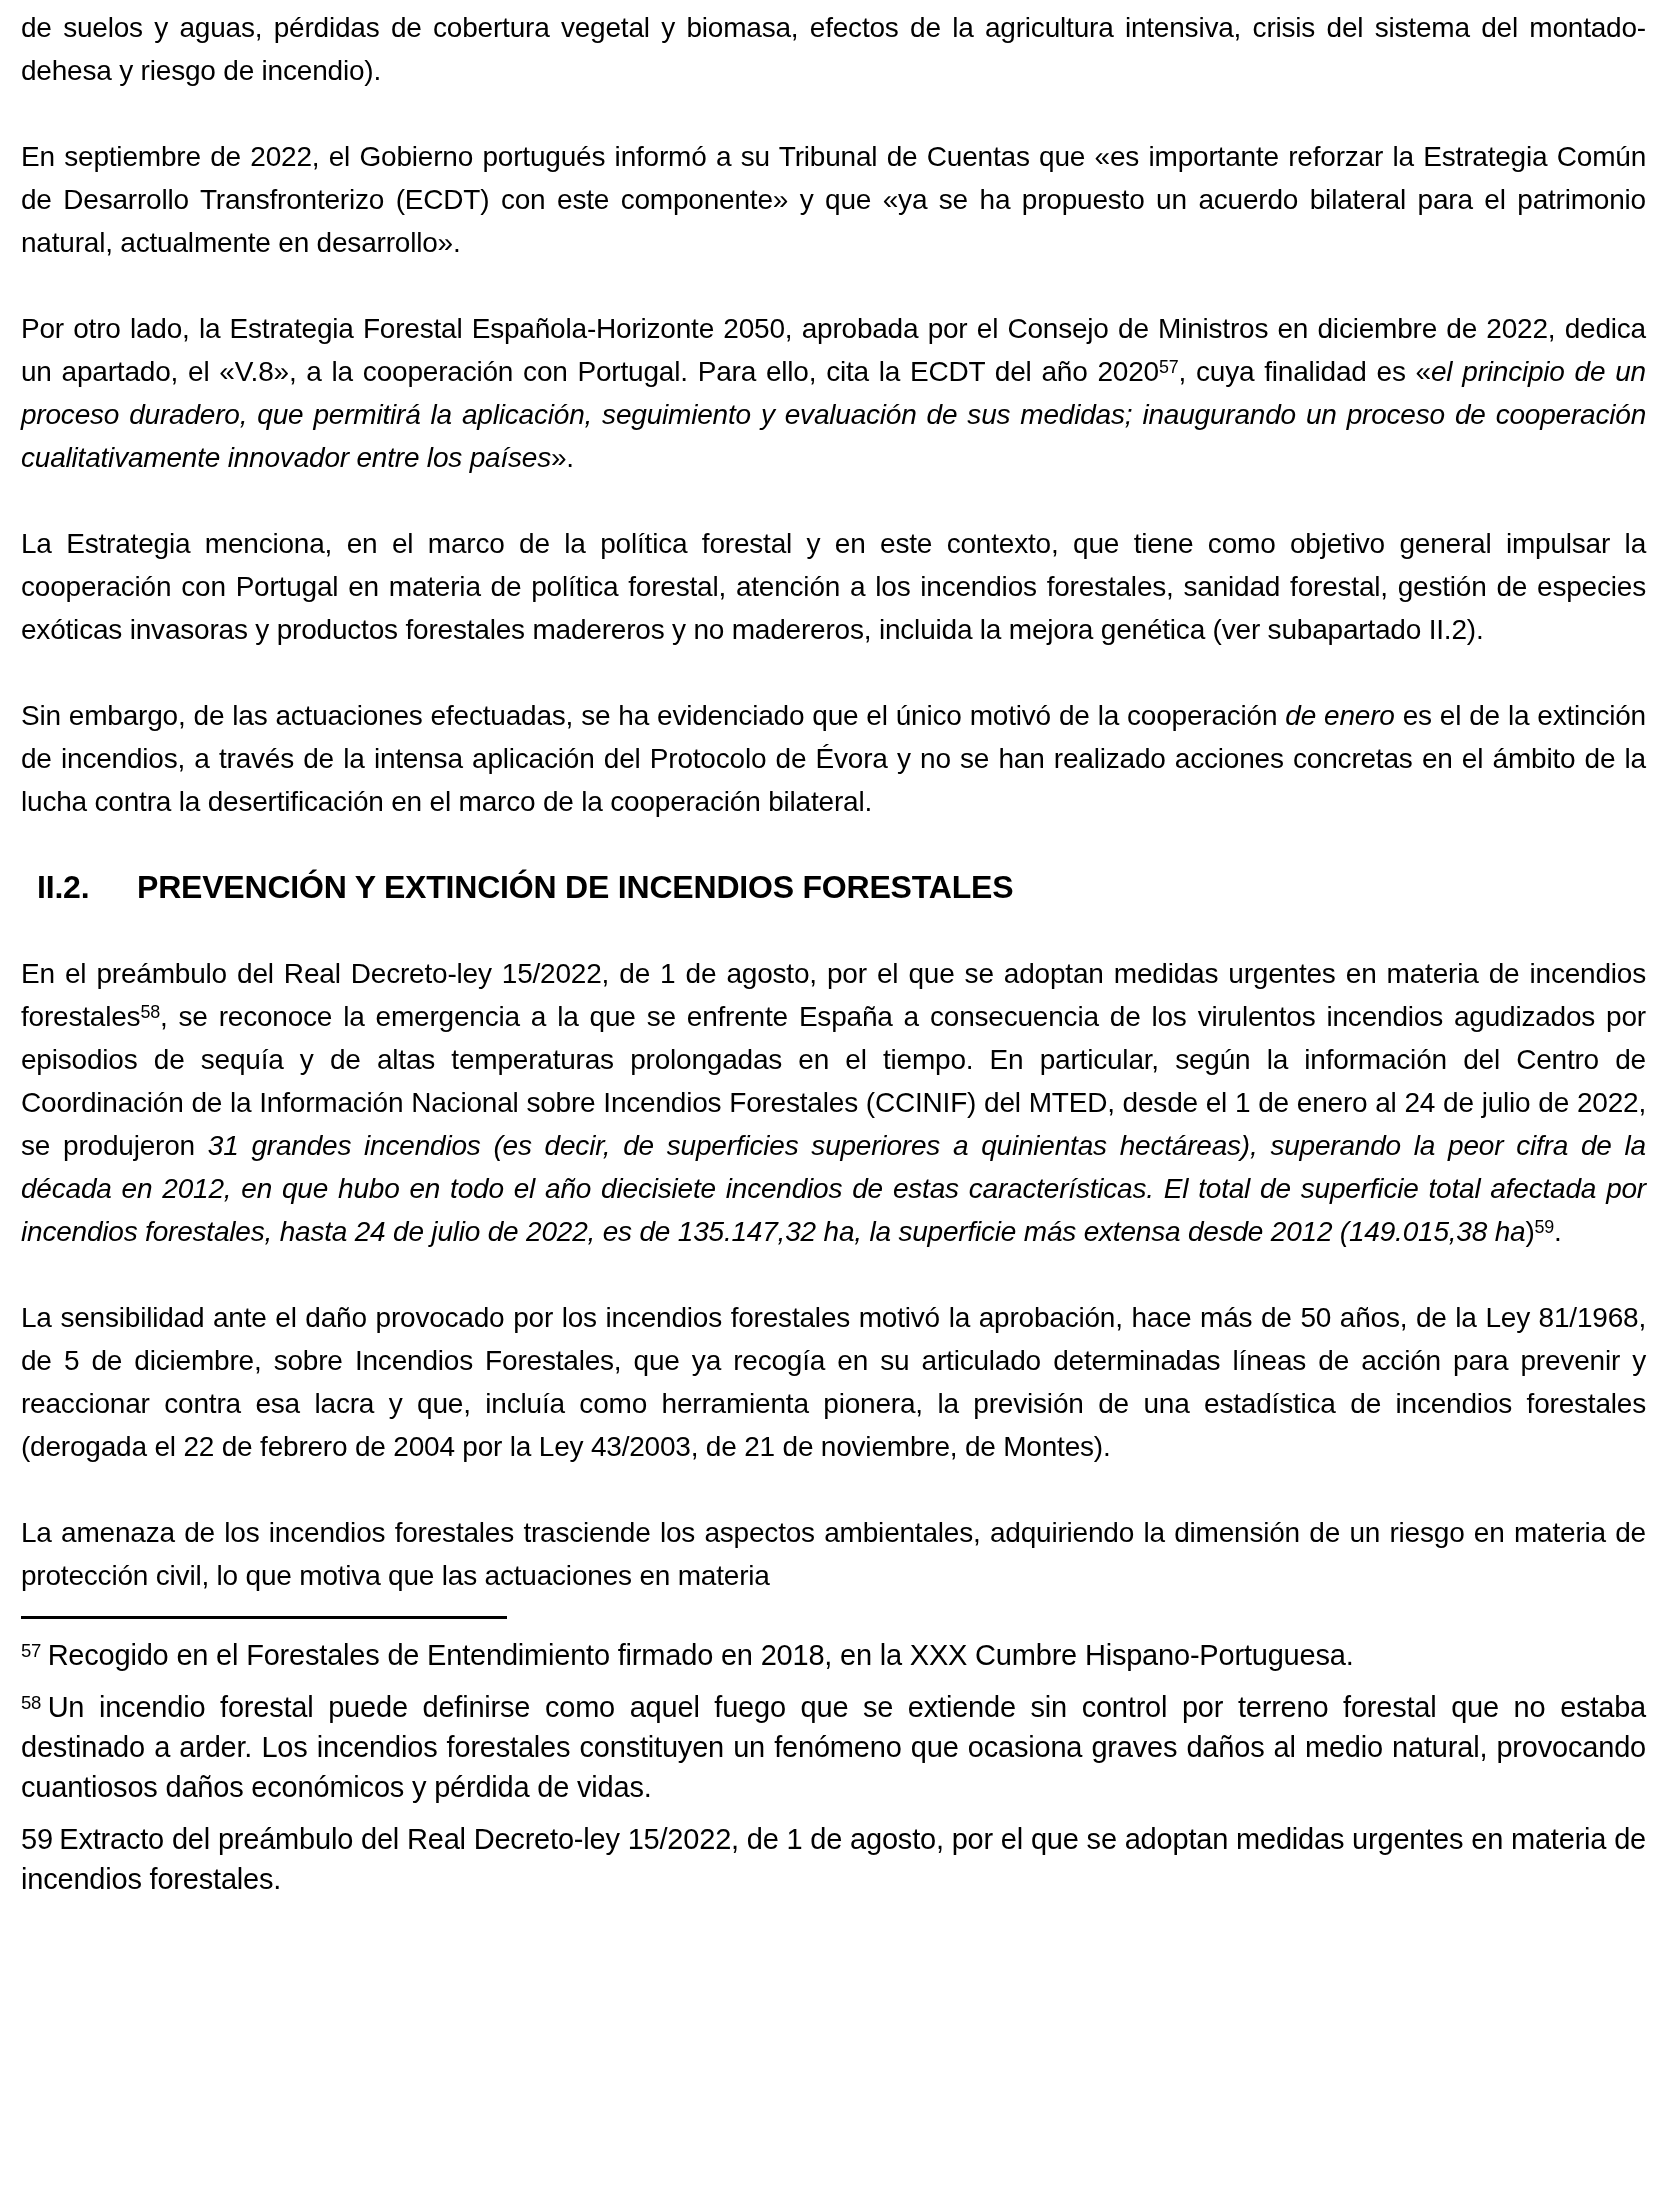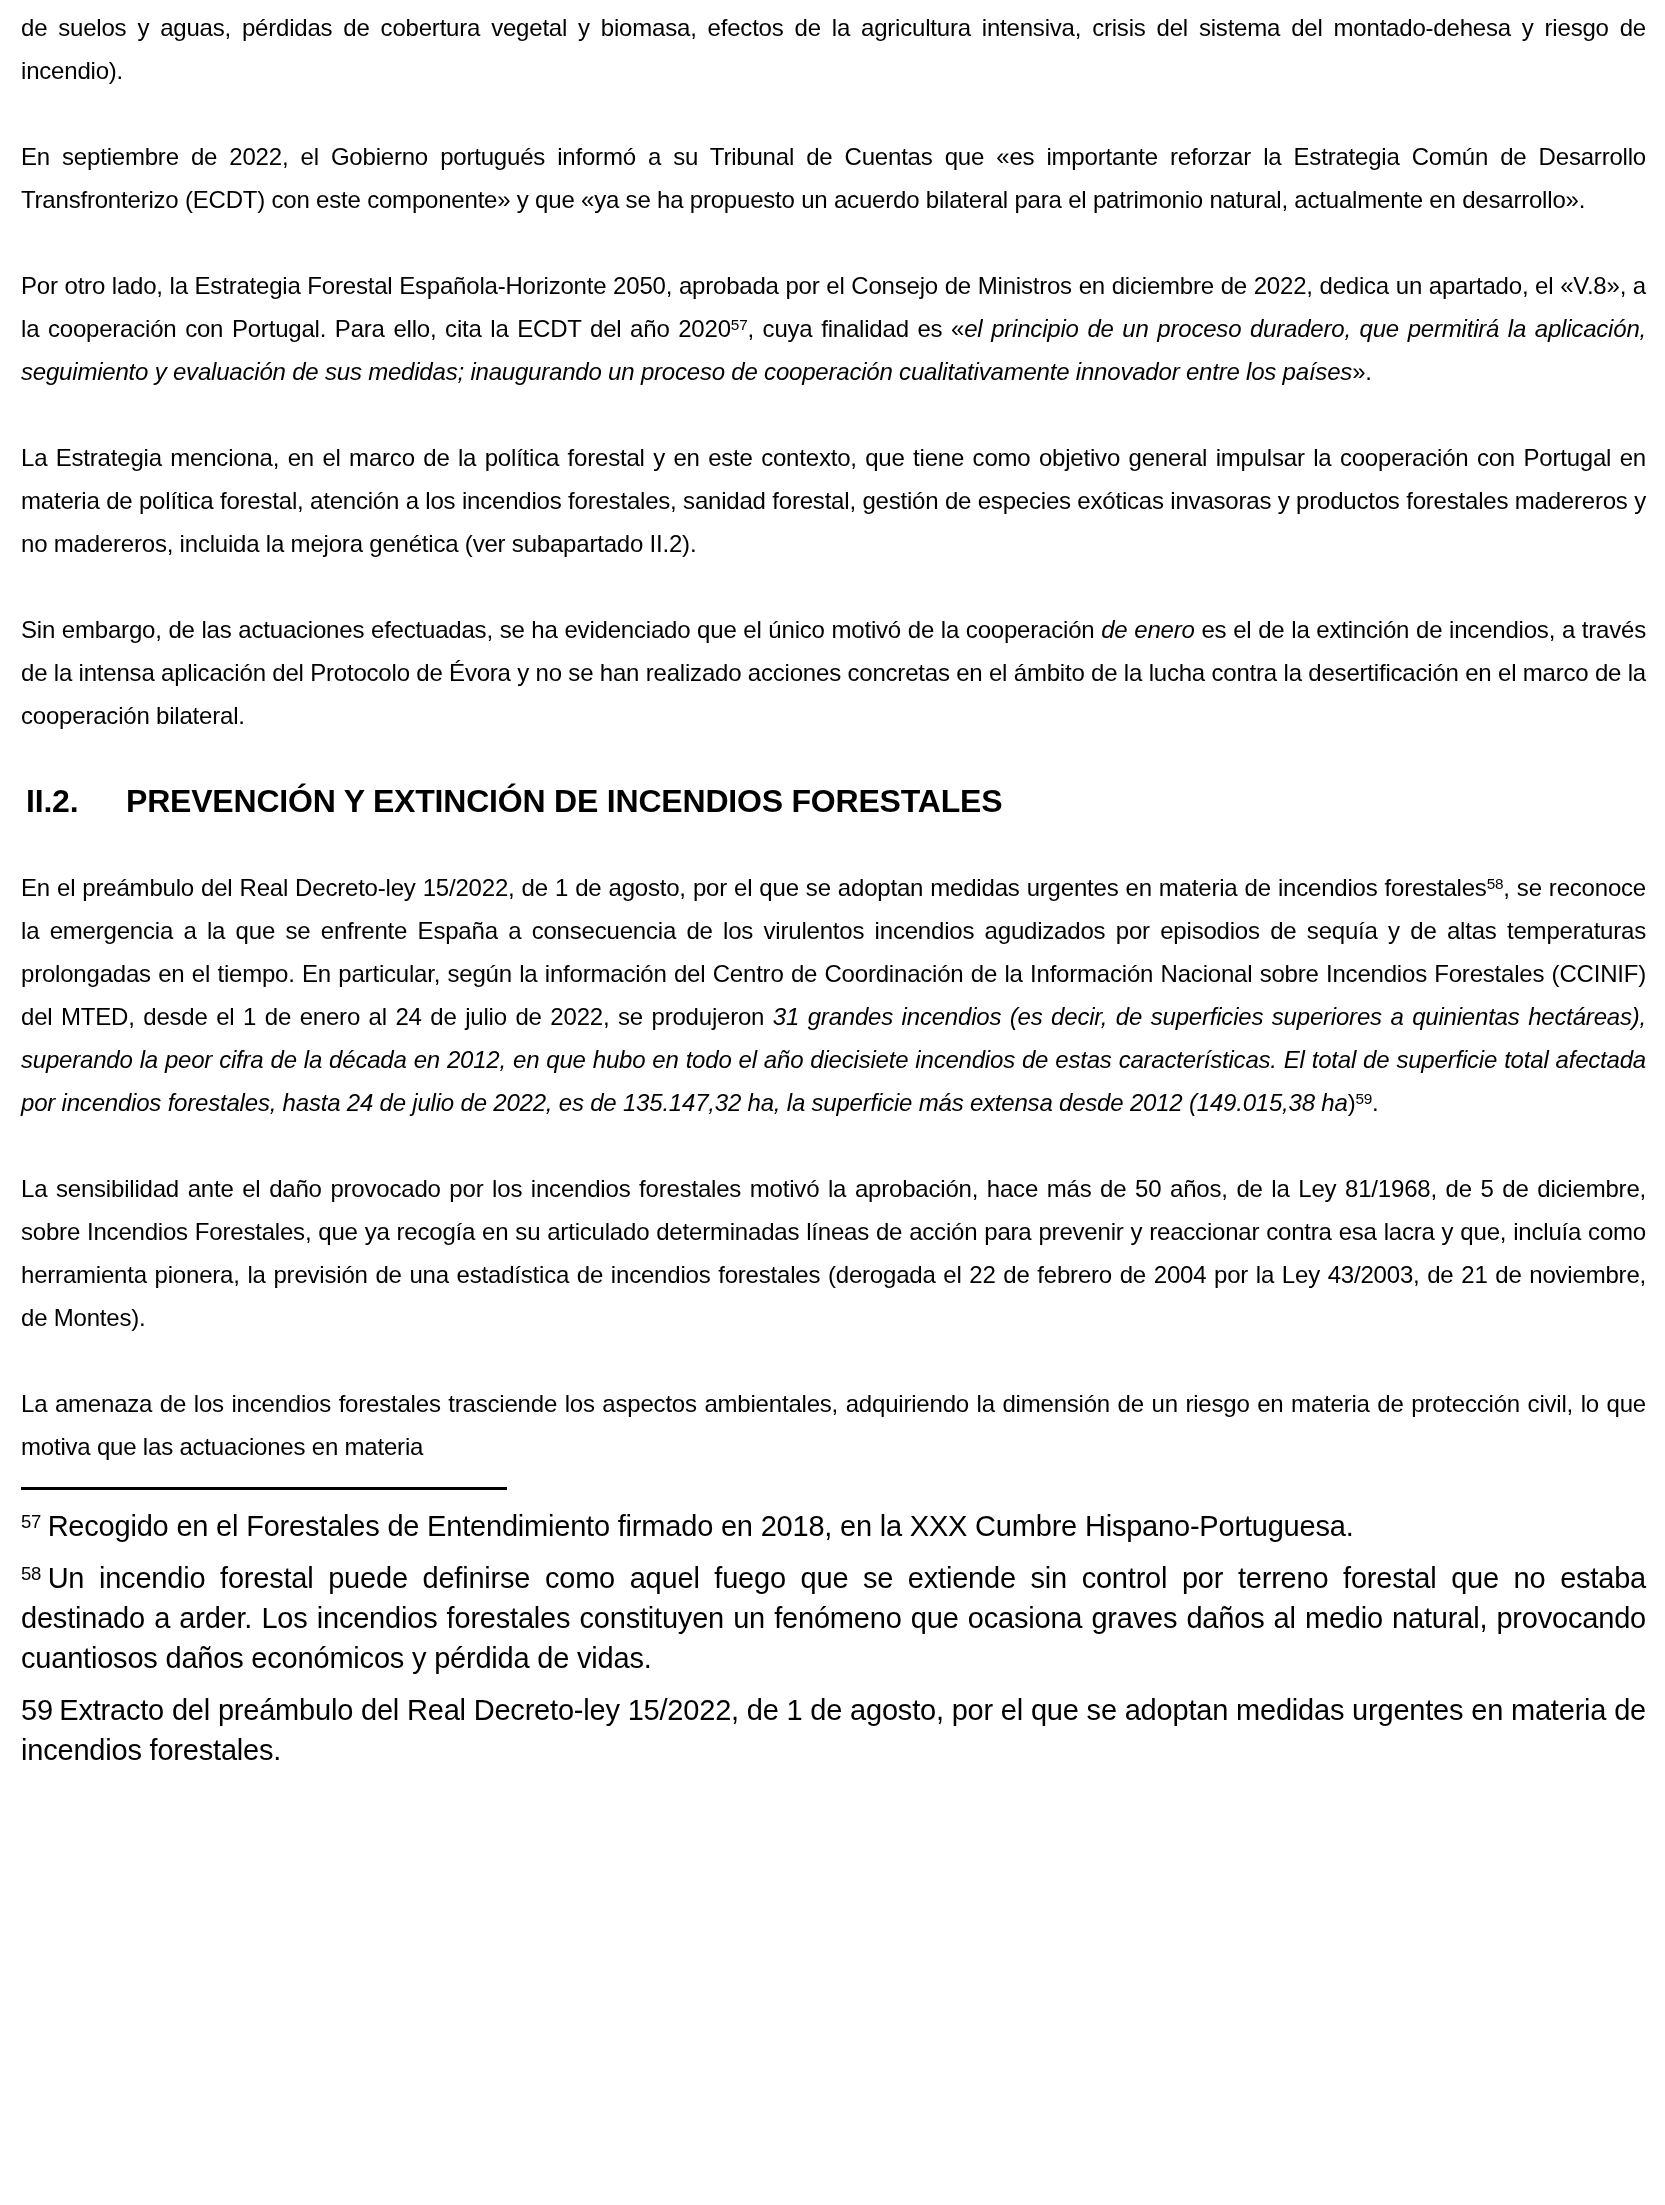--- a/index.html
+++ b/index.html
@@ -16,41 +16,41 @@
   }
   .page {
     box-sizing: border-box;
     width: 1666px;
     height: 2205px;
     padding: 6.4px 20px 0 21px;
   }
   
   .para {
     margin: 0 0 43px 0;
-    font-size: 24px;
+    font-size: 28px;
     line-height: 43px;
     text-align: justify;
     letter-spacing: -0.2px;
   }
   .content .para:last-child {
     margin-bottom: 18.3px;
     margin-top: 28px;
   }
   .para em, .para .seg-i {
   }
   sup, .sup {
     font-size: 64%;
     line-height: 0;
     position: relative;
     top: -0.45em;
     vertical-align: baseline;
   }
   
   .heading {
-    margin: 0 0 43px 5px;
+    margin: 0 0 43px 16px;
     font-size: 32px;
     line-height: 43px;
     font-weight: bold;
     letter-spacing: -0.2px;
     text-align: left;
   }
   .sec-num {
     display: inline-block;
     min-width: 100px;
   }

